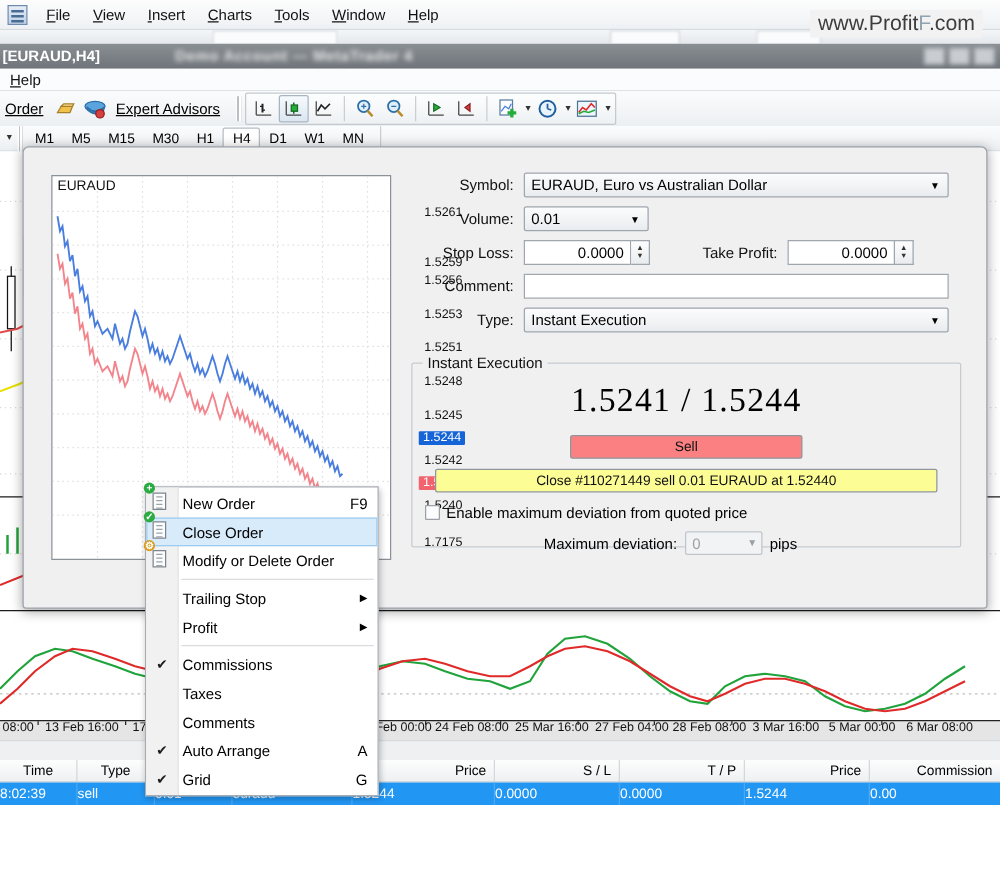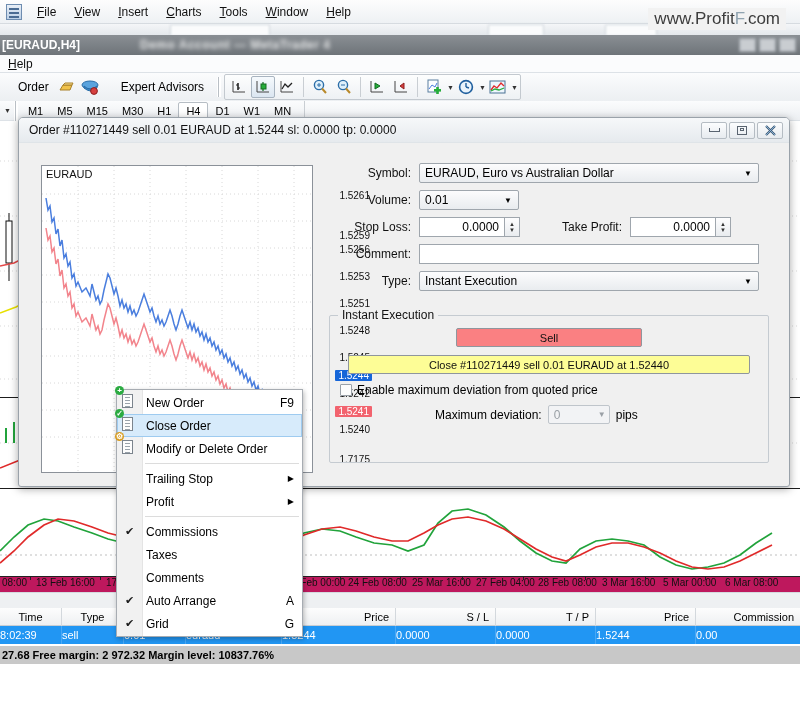--- a/index.html
+++ b/index.html
@@ -77,42 +77,42 @@
   .toolstrip{
     display:flex; align-items:center; height:26px;
     border:1px solid #c3c9cf; background:linear-gradient(#fdfefe,#eef1f4);
     border-radius:2px; padding:0 2px; margin-right:5px;
   }
   .tbtn{
     width:24px; height:22px; display:flex; align-items:center; justify-content:center;
     position:relative; cursor:default;
   }
   .tbtn.sel{ border:1px solid #a8b4c0; background:linear-gradient(#f6fafd,#dbe6f1); border-radius:2px;}
-  .tlabel{ font-size:12px; padding:0 6px 0 18px; white-space:nowrap; }
+  .tlabel{ font-size:12px; padding:0 6px 0 4px; white-space:nowrap;text-decoration:underline; }
   .tsep{ width:1px; height:20px; background:#c9ced3; margin:0 4px; }
   .grip{ width:4px; height:20px; margin:0 3px;
     background:repeating-linear-gradient(90deg,#fff 0 1px,#b9bfc5 1px 2px,#fff 2px 3px); }
   .caret{ font-size:7px; margin-left:1px; color:#333; }
 
   
   .tfrow{
     position:absolute; left:0; top:101px; width:800px; height:20px;
     background:linear-gradient(#fbfcfd,#eceff2);
     display:flex; align-items:center; border-bottom:1px solid #dde2e7;
   }
   .tf{ font-size:11px; padding:2px 7px; cursor:default; }
   .tf.sel{ border:1px solid #b6bdc4; background:#fff; border-radius:2px; }
 
   
   .bgchart{ position:absolute; left:0; top:121px; width:800px; height:455px;
     background:#ffffff; overflow:hidden; }
   .bgpane{ position:absolute; left:0; right:0; background:#fff; overflow:hidden; }
   .bgpane.sep{ border-top:1px solid #1c1c1c; }
   .bgaxis{ position:absolute; left:0; top:576px; width:800px; height:16px;
-    background:#be185d; border-top:1px solid #222; overflow:hidden; }
+    background:#e5e5e5; border-top:1px solid #222; overflow:hidden; }
   .bgtick{ position:absolute; top:0; font-size:10px; white-space:nowrap; color:#111; }
   .bgtickmark{ position:absolute; top:-1px; width:1px; height:4px; background:#222; }
 
   
   .termhdr{
     position:absolute; left:0; top:608px; width:800px; height:18px;
     background:linear-gradient(#fdfdfd,#eef0f2);
     border-bottom:1px solid #c8cdd2; display:flex; align-items:center;
   }
   .thcell{ height:18px; line-height:18px; font-size:11px; text-align:right;
@@ -381,23 +381,20 @@
     <div class="trcell" style="width:62px">sell</div>
     <div class="trcell" style="width:62px">0.01</div>
     <div class="trcell" style="width:96px">euraud</div>
     <div class="trcell" style="width:114px">1.5244</div>
     <div class="trcell" style="width:100px">0.0000</div>
     <div class="trcell" style="width:100px">0.0000</div>
     <div class="trcell" style="width:100px">1.5244</div>
     <div class="trcell" style="width:104px;border-right:none">0.00</div>
   </div>
 
-  <div class="statusbar">
-    <span style="padding-left:2px">27.68  Free margin: 2 972.32  Margin level: 10837.76%</span>
-  </div>
   <div class="whitepad"></div>
 
   <div class="menubar">
     <div class="mt-icon"></div>
     <div class="menuitem"><u>F</u><span title="File">ile</span></div>
     <div class="menuitem"><u>V</u>iew</div>
     <div class="menuitem"><u>I</u>nsert</div>
     <div class="menuitem"><u>C</u>harts</div>
     <div class="menuitem"><u>T</u>ools</div>
     <div class="menuitem"><u>W</u>indow</div>
@@ -541,39 +538,20 @@
     <div class="tf">M30</div>
     <div class="tf">H1</div>
     <div class="tf sel">H4</div>
     <div class="tf">D1</div>
     <div class="tf">W1</div>
     <div class="tf">MN</div>
     <div class="tsep" style="margin-left:6px"></div>
   </div>
 
   <div class="dlg">
-    <div class="dlg-cap">
-      <span class="dlg-title">Order #110271449 sell 0.01 EURAUD at 1.5244 sl: 0.0000 tp: 0.0000</span>
-      <span class="capbtns">
-        <span class="capbtn">
-            <i class="minglyph"></i>
-          </span>
-        <span class="capbtn">
-            <span class="maxglyph">
-              <i></i>
-            </span>
-          </span>
-        <span class="capbtn close">
-          <svg width="13" height="13" viewBox="0 0 13 13">
-            <path d="M2 2 L11 11 M11 2 L2 11" stroke="#3b5a78" stroke-width="2.2" fill="none"></path>
-            <path d="M2 2 L11 11 M11 2 L2 11" stroke="#8fb4d6" stroke-width="0.9" fill="none"></path>
-          </svg>
-        </span>
-      </span>
-    </div>
 
     <div class="dlg-body">
 
       <div class="minichart">
         <div class="mc-inner">
           <svg width="270" height="306" style="display:block">
             <g stroke="#d8d8d8" stroke-dasharray="1,3" stroke-width="1">
               <line x1="0" y1="28" x2="270" y2="28"></line>
                 <line x1="0" y1="55" x2="270" y2="55"></line>
               <line x1="0" y1="82" x2="270" y2="82"></line>
@@ -657,20 +635,21 @@
           <div class="flabel">Type:</div>
           <div class="combo" style="width:340px">
             <span>Instant Execution</span>
             <span class="arrow">▼</span>
           </div>
         </div>
       </div>
 
       <div class="group">
         <span class="group-cap">Instant Execution</span>
+        <div class="bidask">1.5241 / 1.5244</div>
         <div class="btnrow">
           <div class="tradebtn" style="background:#fa8082">Sell</div>
         </div>
         <div class="closebtn" style="background:#fdfd96">Close #110271449 sell 0.01 EURAUD at 1.52440</div>
         <div class="chkrow">
           <span class="chkbox"></span>
           <span>Enable maximum deviation from quoted price</span>
         </div>
         <div class="devrow">
           <span>Maximum deviation:</span>

